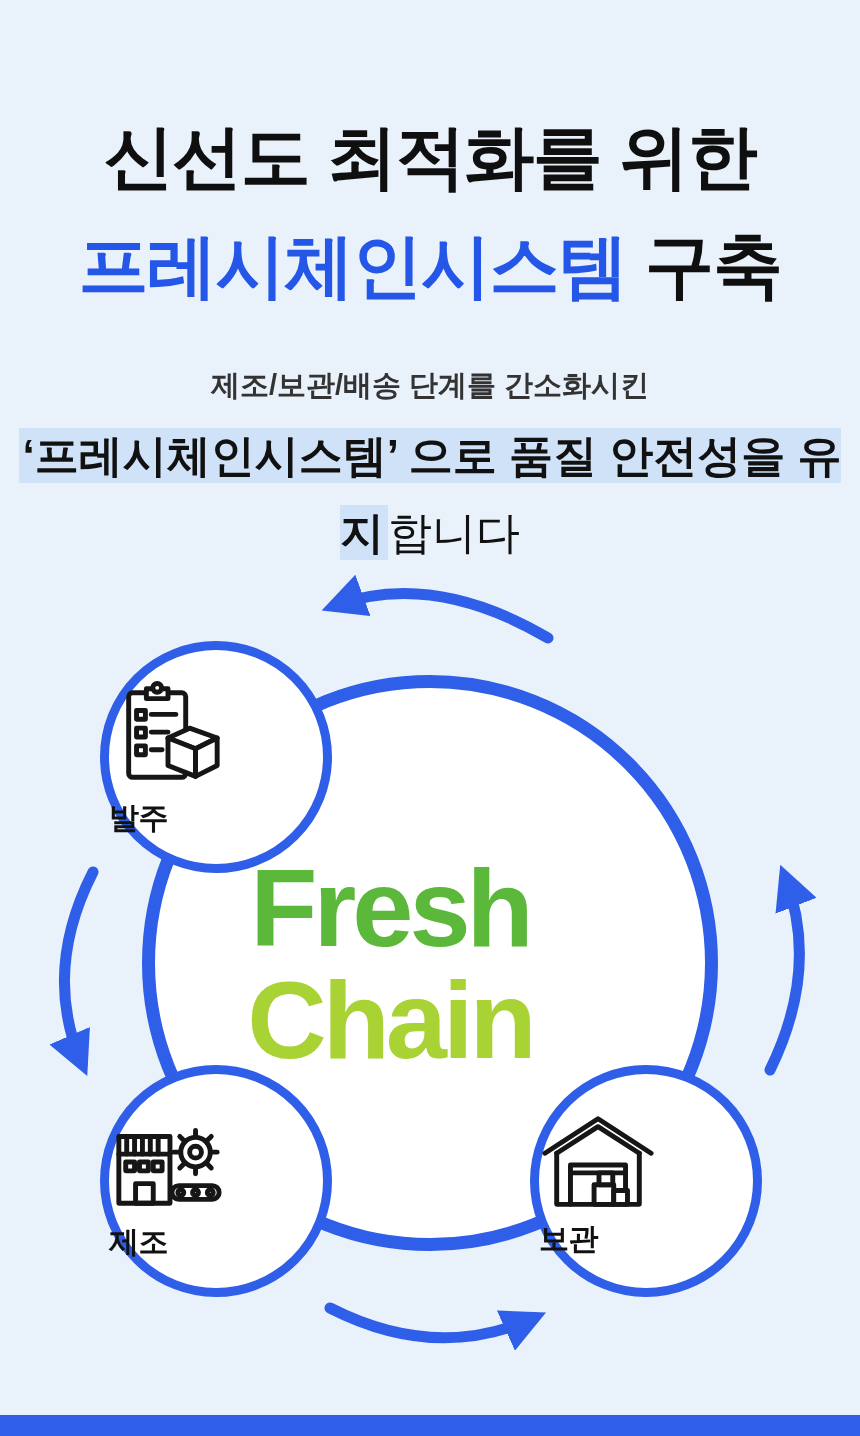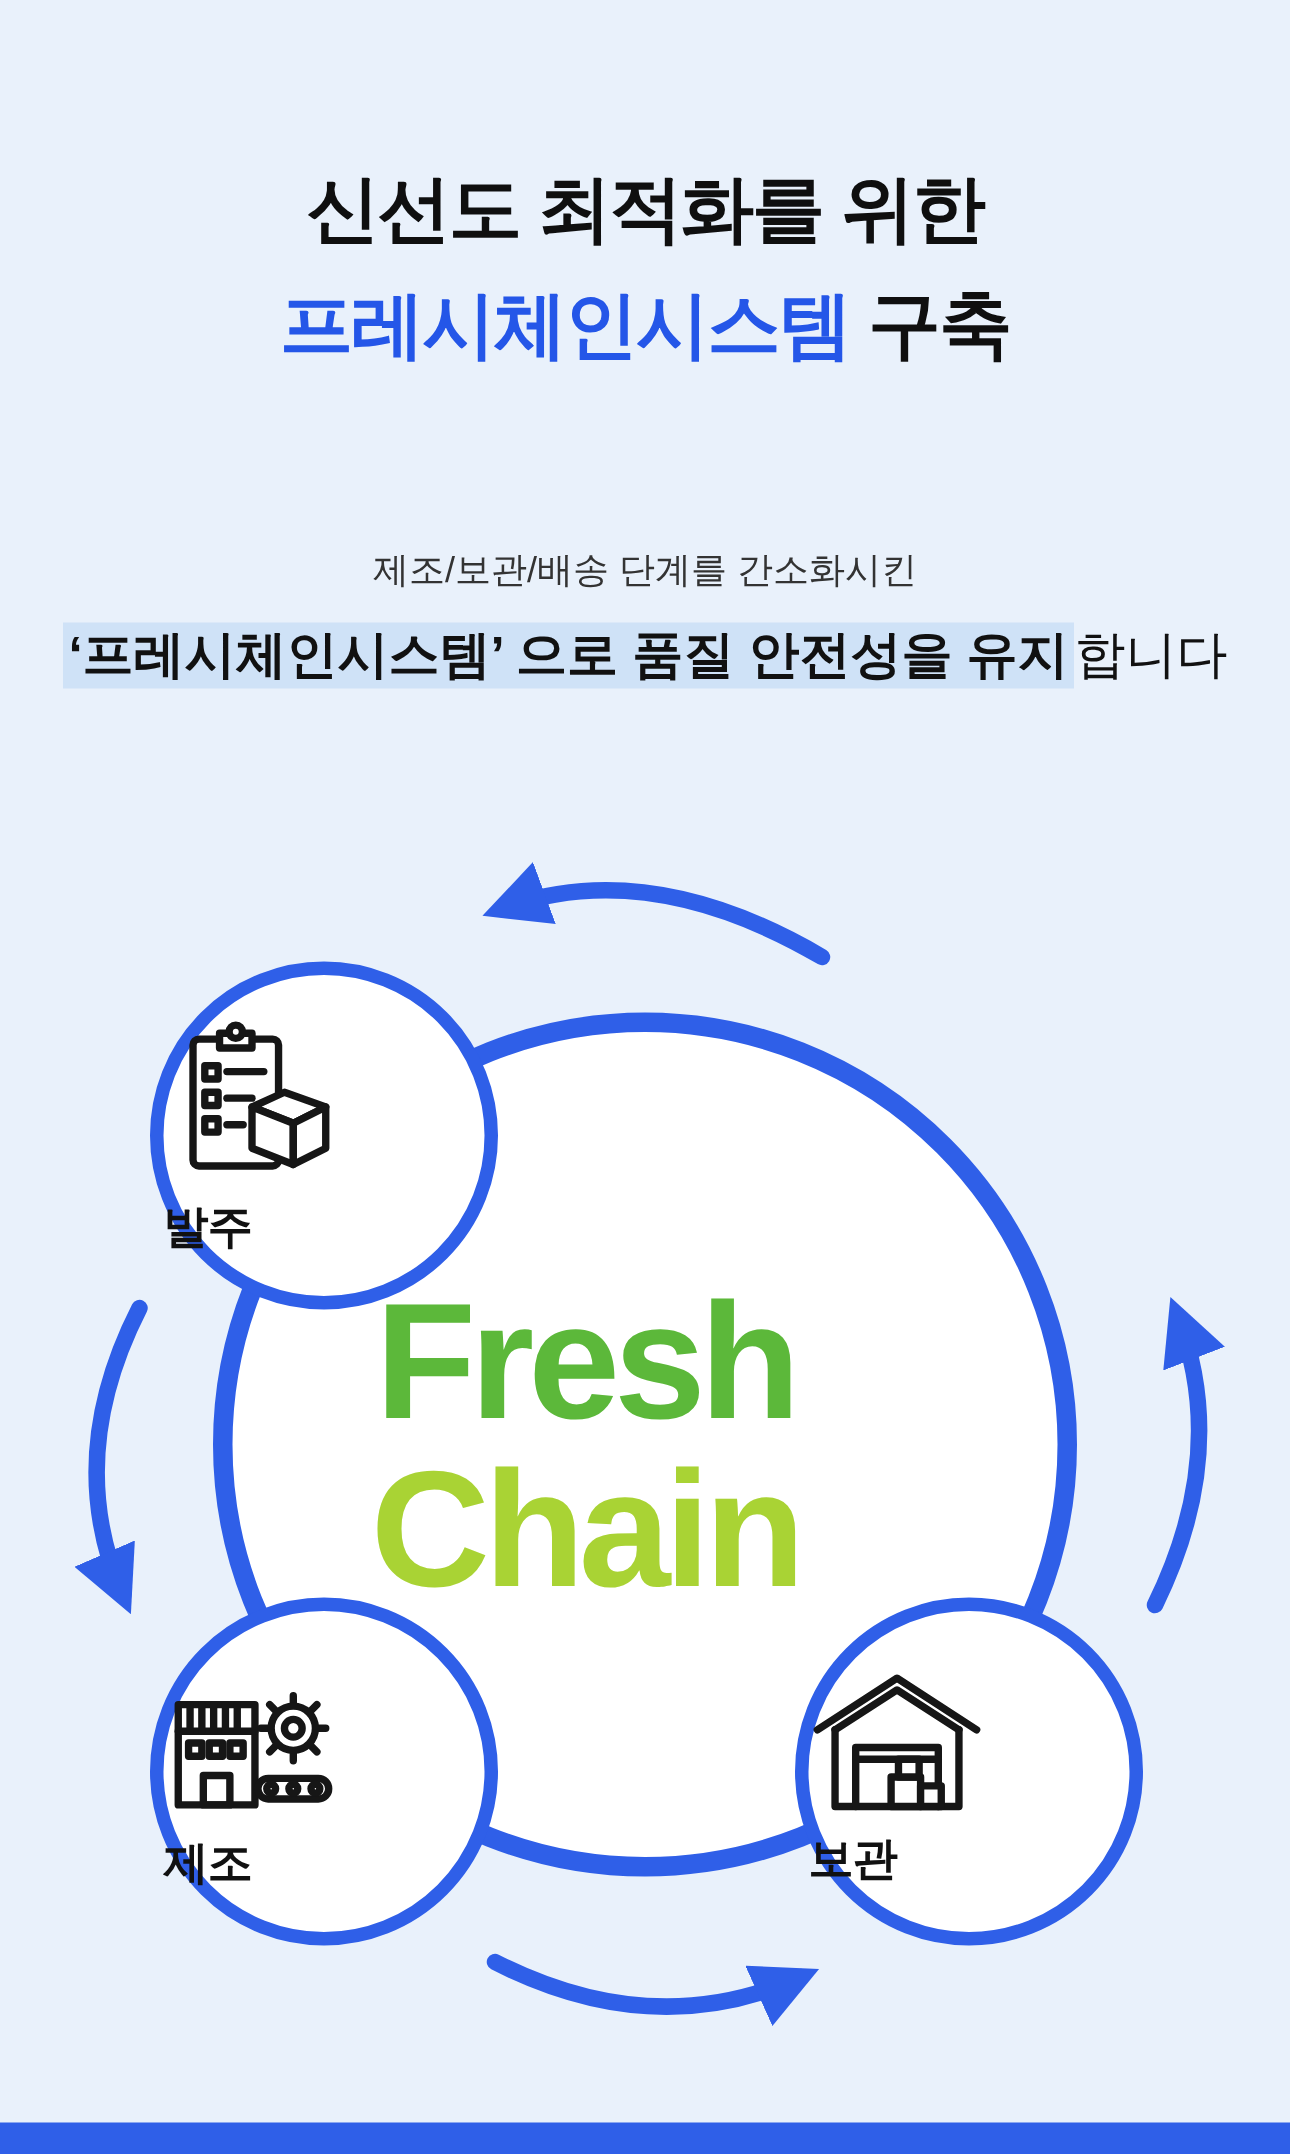--- a/index.html
+++ b/index.html
@@ -10,30 +10,30 @@
   body{background:#fff;}
   .page{
     position:relative; width:860px; height:1436px; overflow:hidden;
     background:var(--bg);
     font-family:"Liberation Sans","DejaVu Sans",sans-serif;
     color:var(--ink);
   }
   
   .title{
     position:absolute; top:103px; left:0; width:100%;
-    text-align:center; font-size:49px; font-weight:800;
+    text-align:center; font-size:70px; font-weight:800;
     line-height:1.55; letter-spacing:-1.5px; color:var(--ink);
   }
   .title .kw{color:var(--title-blue);font-family:Liberation Serif, serif;}
   .subtitle{
     position:absolute; top:360px; left:0; width:100%;
     text-align:center; line-height:1.75;
   }
-  .sub1{display:block; font-size:24px; font-weight:400; color:#333;}
-  .sub2{display:block; font-size:34px; margin-top:6px; color:#111;}
+  .sub1{display:block; font-size:29px; font-weight:700; color:#333;}
+  .sub2{display:block; font-size:44px; margin-top:6px; color:#111;}
   .sub2 .hl{background:var(--highlight); font-weight:800; padding:3px 4px;}
   .sub2 .suffix{font-weight:400;}
   
   .ring{
     position:absolute; left:142px; top:675px; width:576px; height:576px;
     border-radius:50%; background:#fff; border:13px solid var(--blue);
   }
   .brand{
     position:absolute; left:0; top:852px; width:780px; text-align:center;
     font-size:110px; font-weight:800; line-height:1.02; letter-spacing:-4px;

